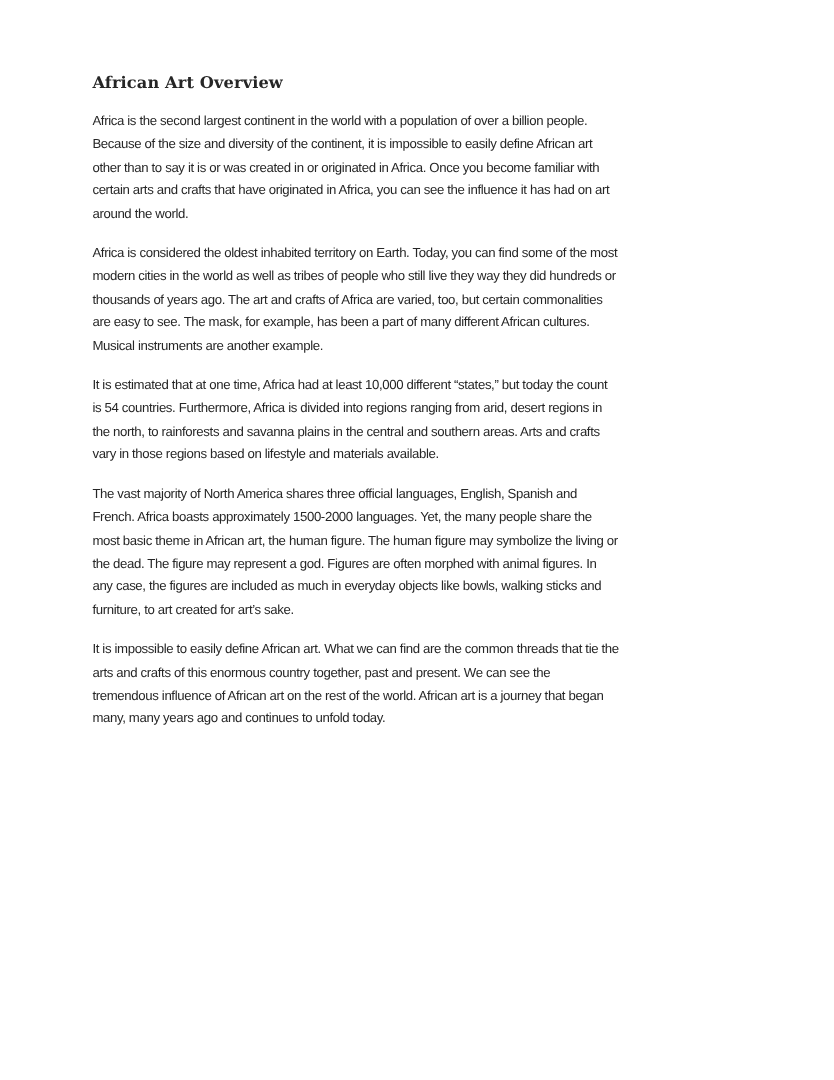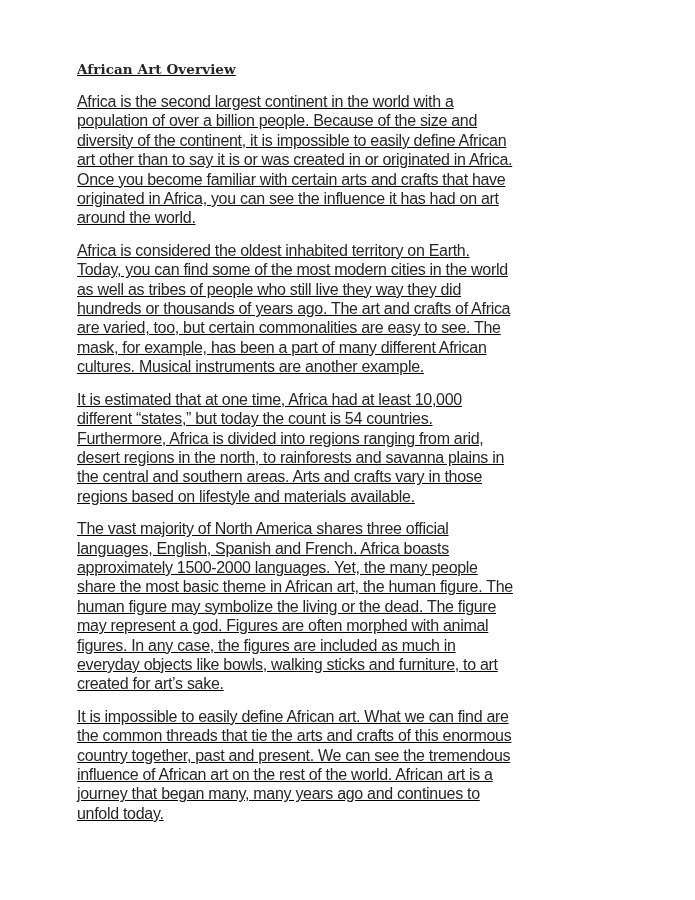--- a/index.html
+++ b/index.html
@@ -15,34 +15,33 @@
     width: 695px;
     height: 900px;
     background: var(--background, #ffffff);
     overflow: hidden;
   }
   .page {
     width: 588px;
     height: 900px;
     background: var(--background, #ffffff);
     padding: 61px 72px 0 77px;
-    text-decoration: underline;
   }
   .doc-title {
     font-family: "DejaVu Serif", serif;
     font-weight: bold;
     font-size: 13.5px;
     line-height: 16px;
     color: var(--text, #262626);
     margin: 0 0 15px 0;
     letter-spacing: 0.1px;
   }
   .doc-body {
     font-family: "Liberation Sans", sans-serif;
-    font-size: 16px;
+    font-size: 11px;
     line-height: 19.4px;
     letter-spacing: -0.3px;
     color: var(--text, #262626);
     max-width: 548px;
   }
   .doc-body p {
     margin: 0 0 13px 0;
   }
 </style>
 </head>

